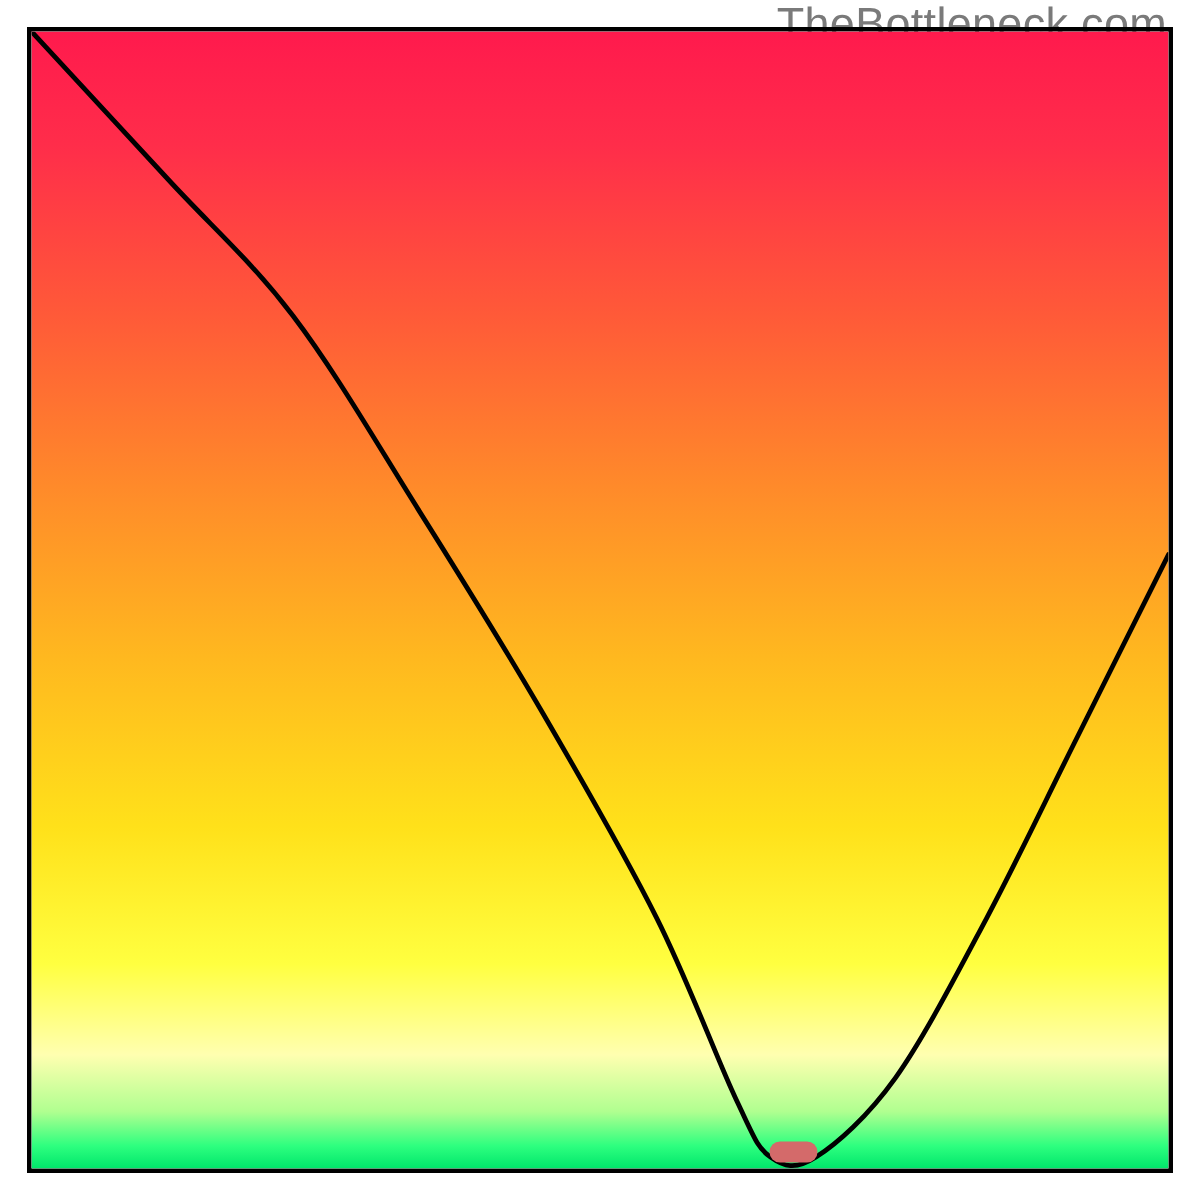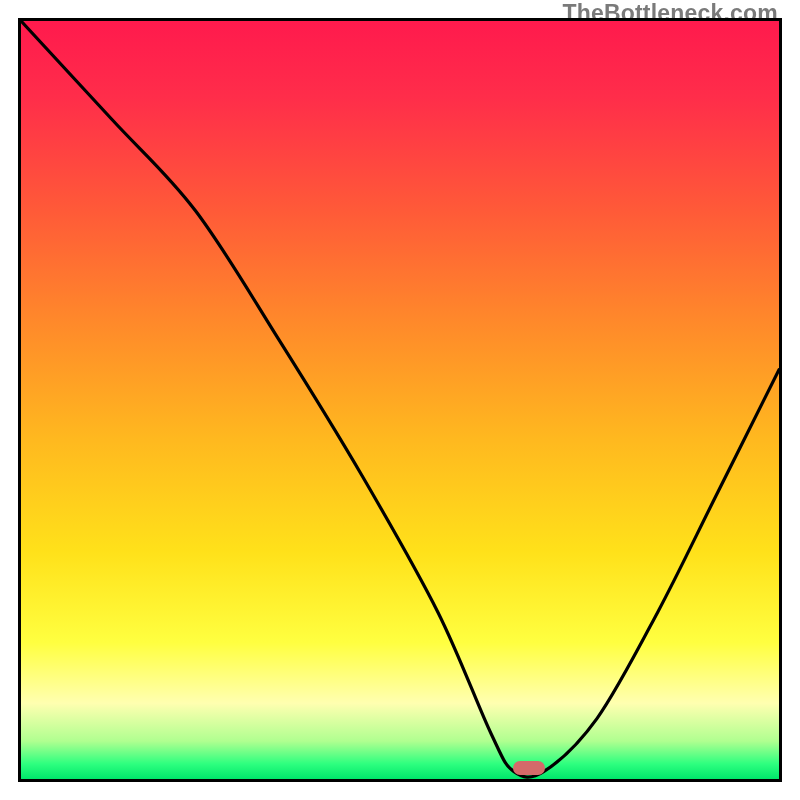--- a/index.html
+++ b/index.html
@@ -50,22 +50,22 @@
     width: 32px;
     height: 14px;
     border-radius: 7px;
     background: #d46a6a;
     transform: translate(-50%, -50%);
   }
   .watermark {
     position: absolute;
     top: 0px;
     right: 22px;
-    font-size: 23px;
-    font-weight: 700;
+    font-size: 30px;
+    font-weight: 400;
     color: #7a7a7a;
     letter-spacing: 0.2px;
   }
 </style>
 </head>
 <body>
 
 <div class="watermark">TheBottleneck.com</div>
 
 <div class="frame">

